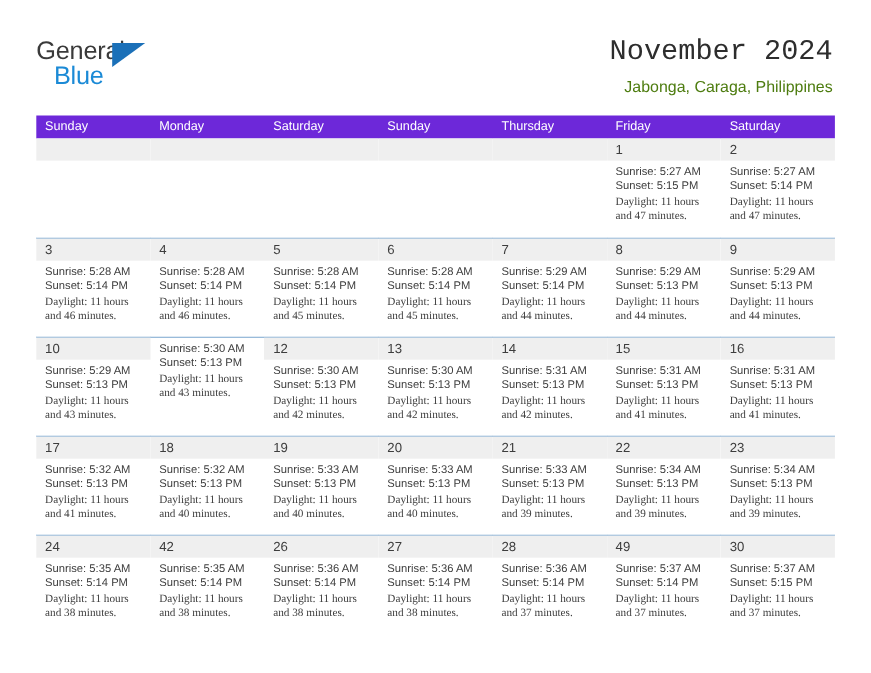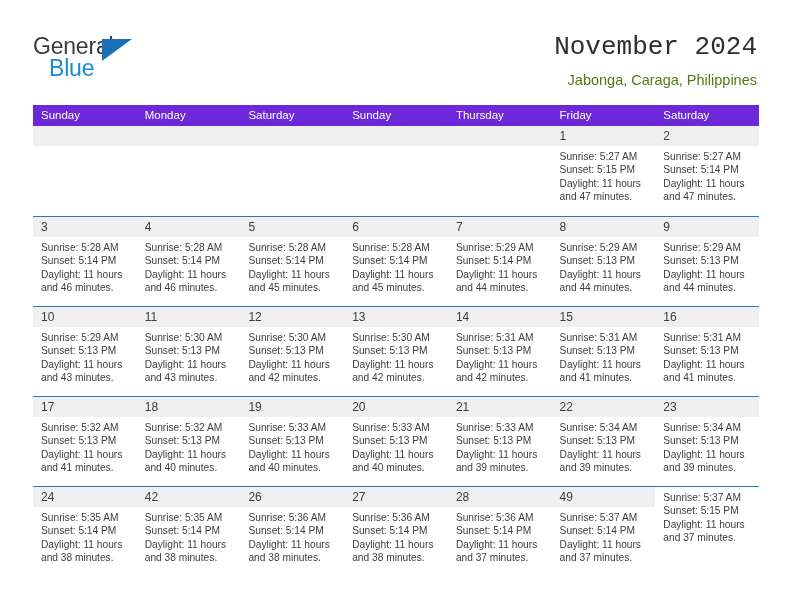--- a/index.html
+++ b/index.html
@@ -150,20 +150,21 @@
   }
   .day-info div {
     font-size: 10.2px;
     color: #3d3d3d;
     line-height: 13.3px;
     font-family: "Liberation Sans", sans-serif;
     white-space: nowrap;
   }
   .day-info .daylight {
     white-space: normal;
+    font-family: Liberation Serif, serif;
   }
   .day-cell.empty .day-number-strip { background: #efefef; }
 </style>
 </head>
 <body>
 
 <div id="page">
 
   <div class="header">
 
@@ -305,23 +306,20 @@
             <div class="day-number-strip">
               <div class="day-number">10</div>
             </div>
             <div class="day-info">
               <div class="sunrise">Sunrise: 5:29 AM</div>
               <div class="sunset">Sunset: 5:13 PM</div>
               <div class="daylight">Daylight: 11 hours and 43 minutes.</div>
             </div>
           </div>
           <div class="day-cell">
-            <div class="day-number-strip">
-              <div class="day-number">11</div>
-            </div>
             <div class="day-info">
               <div class="sunrise">Sunrise: 5:30 AM</div>
               <div class="sunset">Sunset: 5:13 PM</div>
               <div class="daylight">Daylight: 11 hours and 43 minutes.</div>
             </div>
           </div>
           <div class="day-cell">
             <div class="day-number-strip">
               <div class="day-number">12</div>
             </div>
@@ -499,20 +497,23 @@
             <div class="day-number-strip">
               <div class="day-number">49</div>
             </div>
             <div class="day-info">
               <div class="sunrise">Sunrise: 5:37 AM</div>
               <div class="sunset">Sunset: 5:14 PM</div>
               <div class="daylight">Daylight: 11 hours and 37 minutes.</div>
             </div>
           </div>
           <div class="day-cell">
+            <div class="day-number-strip">
+              <div class="day-number">30</div>
+            </div>
             <div class="day-info">
               <div class="sunrise">Sunrise: 5:37 AM</div>
               <div class="sunset">Sunset: 5:15 PM</div>
               <div class="daylight">Daylight: 11 hours and 37 minutes.</div>
             </div>
           </div>
         </div>
       </div>
   </div>
 

